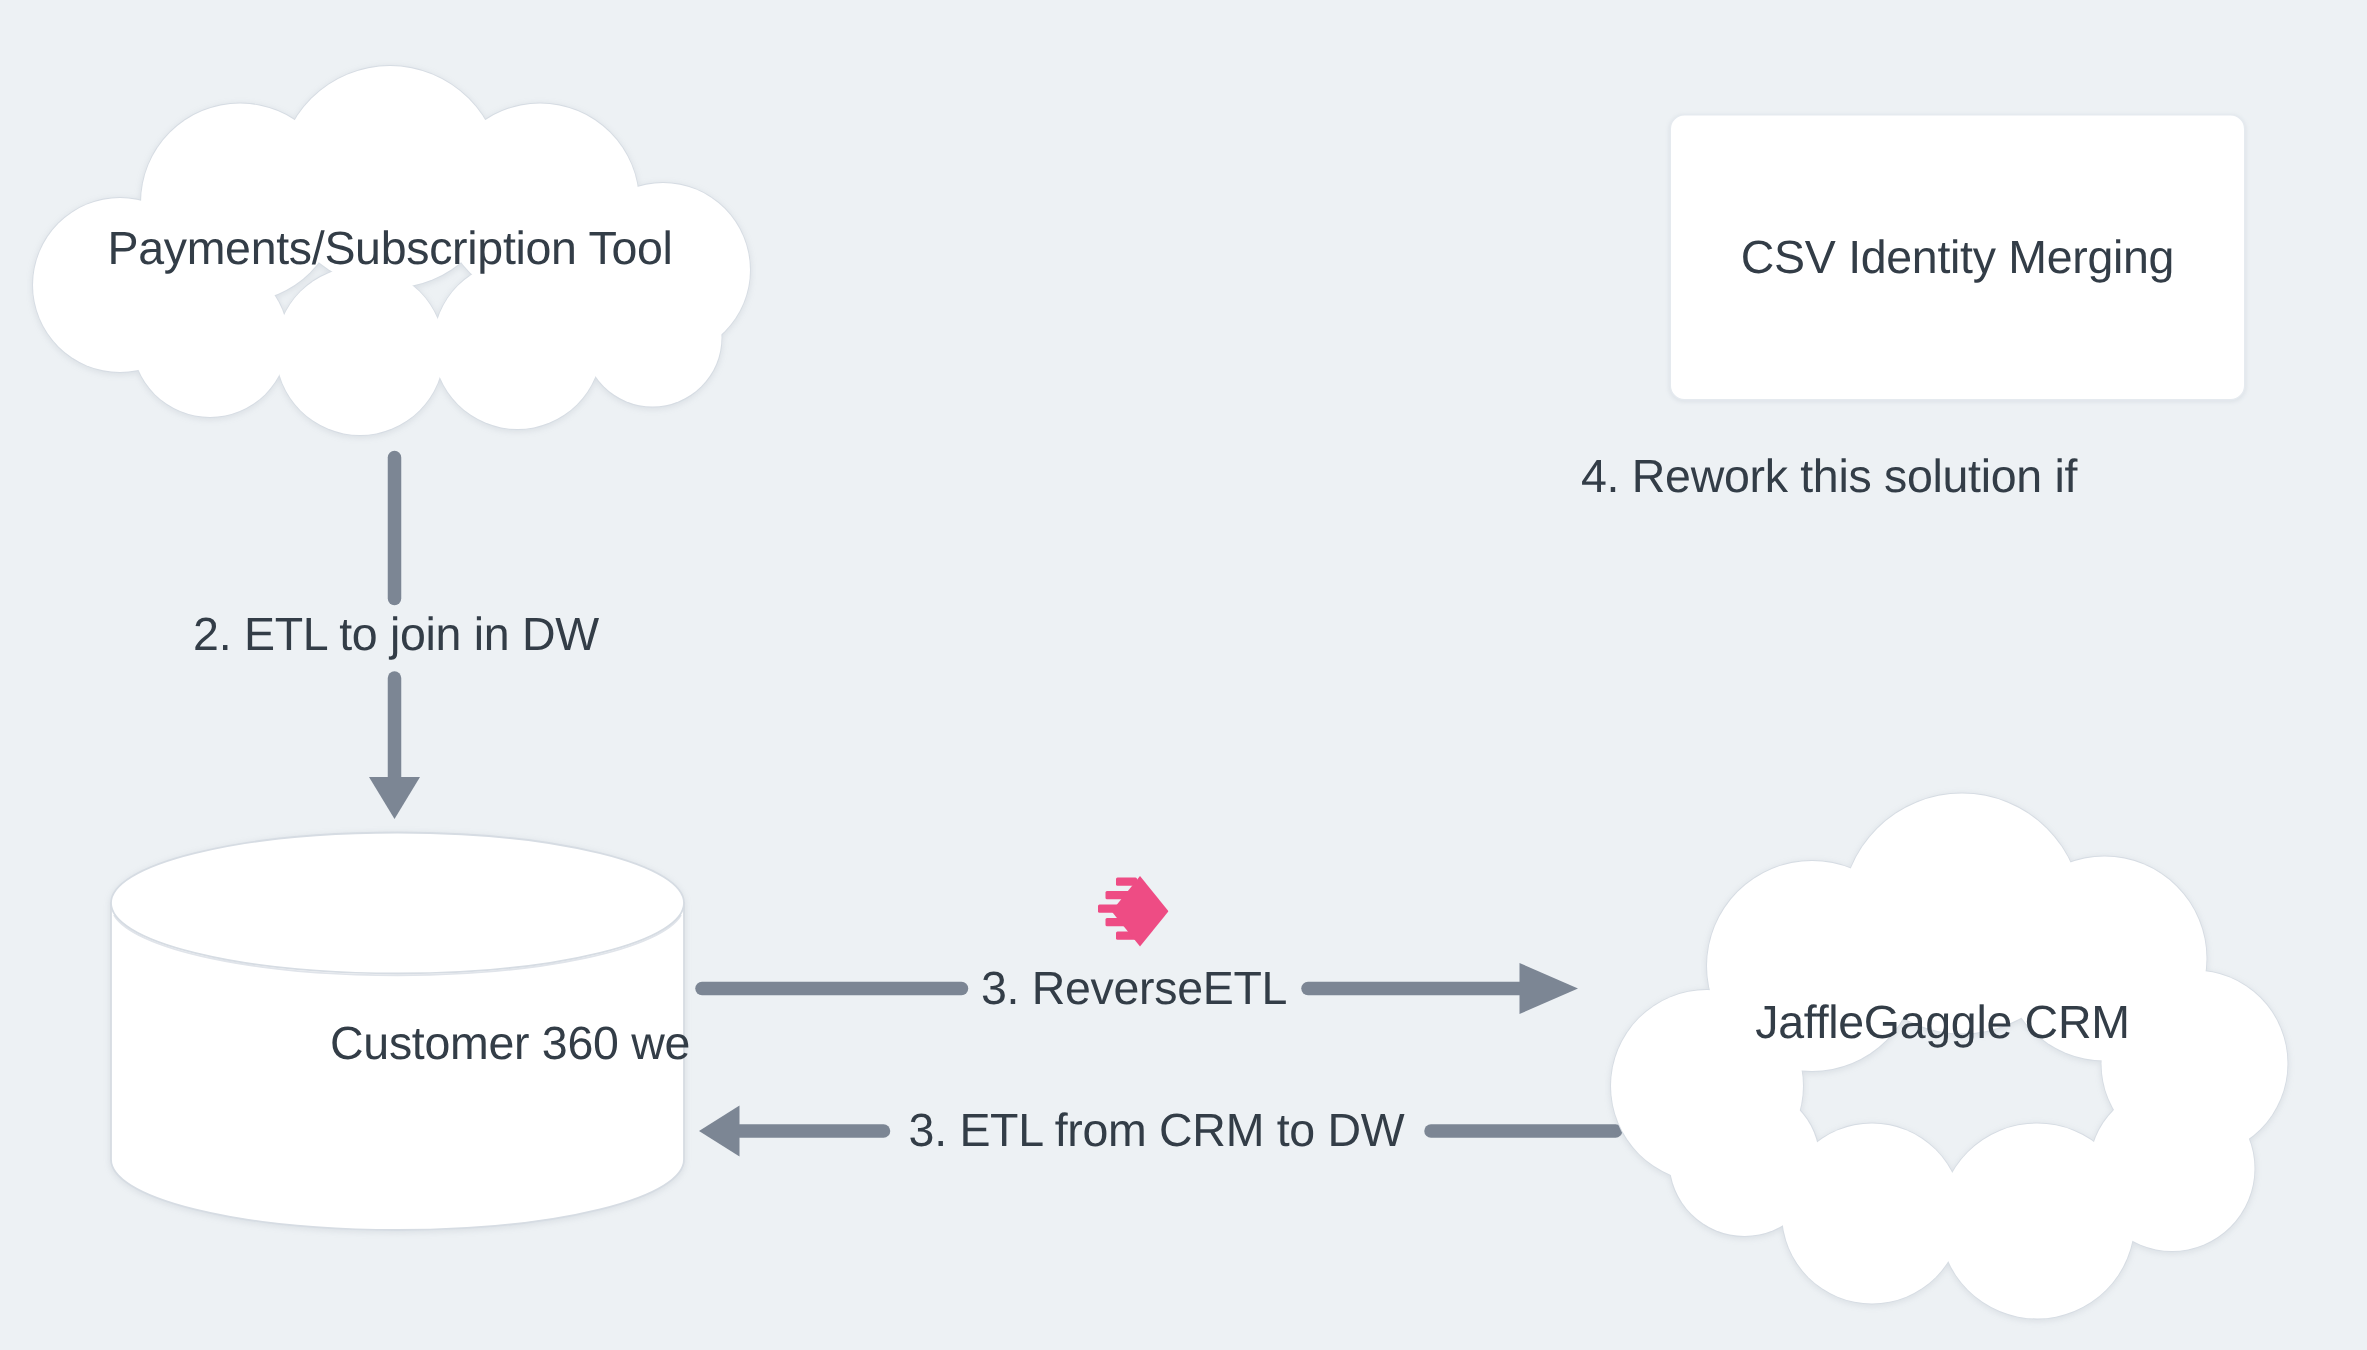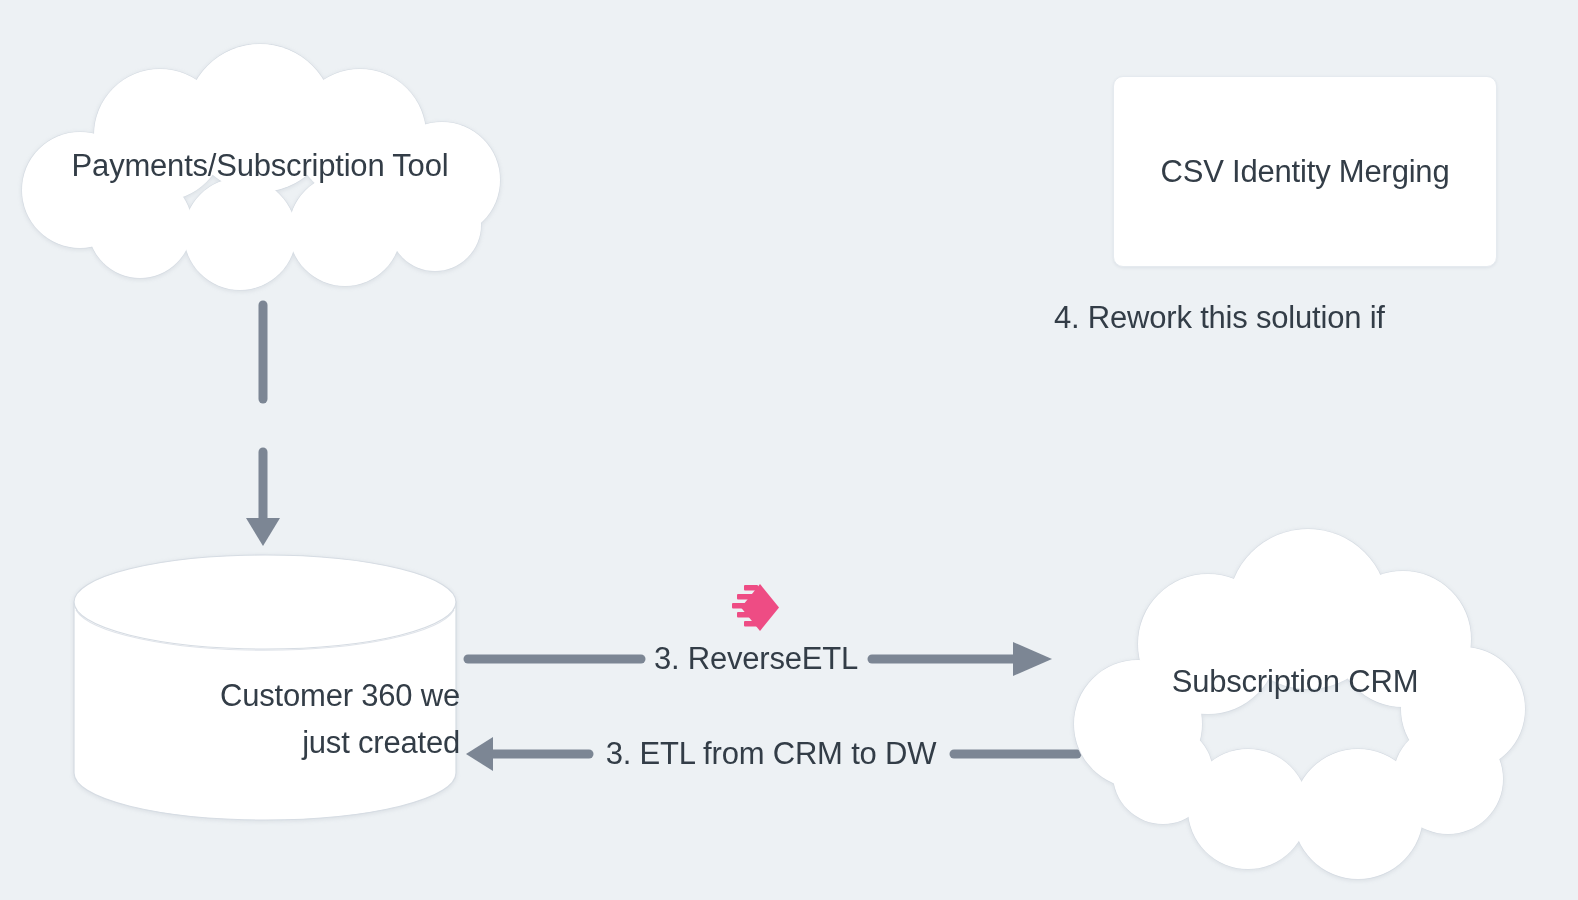--- a/index.html
+++ b/index.html
@@ -114,21 +114,20 @@
   </div>
 
   <div class="node cylinder" style="left:70px;top:548px;width:390px;height:275px;">
     <svg viewBox="0 0 390 275">
       <path d="M4 54 L4 225 A191 47 0 0 0 386 225 L386 54 Z" fill="#ffffff" stroke="#d6dce3"></path>
       <path d="M6 62 A191 47 0 0 0 384 62" fill="none" stroke="#e0e4ea"></path>
       <ellipse cx="195" cy="54" rx="191" ry="47" fill="#ffffff" stroke="#d6dce3"></ellipse>
     </svg>
     <div class="cyl-label">
       <div>Customer 360 we</div>
-      <div>just created</div>
     </div>
   </div>
 
   <div class="node cloud crm-cloud" style="left:1056px;top:522px;width:478px;height:373px;">
     <svg viewBox="0 0 478 373">
       <g class="cloud-stroke">
         <circle cx="82" cy="202" r="64"></circle>
           <circle cx="152" cy="122" r="70"></circle>
         <circle cx="252" cy="87" r="80"></circle>
           <circle cx="347" cy="117" r="68"></circle>
@@ -143,30 +142,31 @@
           <circle cx="152" cy="122" r="70"></circle>
         <circle cx="252" cy="87" r="80"></circle>
           <circle cx="347" cy="117" r="68"></circle>
         <circle cx="407" cy="187" r="62"></circle>
           <circle cx="392" cy="257" r="55"></circle>
         <circle cx="302" cy="292" r="65"></circle>
           <circle cx="192" cy="287" r="60"></circle>
         <circle cx="107" cy="252" r="50"></circle>
       </g>
     </svg>
-    <div class="node-label">Subscription CRM</div>
+    <div class="node-label">JaffleGaggle CRM</div>
   </div>
 
   <div class="logo" style="left:727px;top:583px;width:52px;height:49px;">
     <svg viewBox="0 0 52 49" width="52" height="49">
       <rect x="17" y="2" width="14" height="5.5" rx="1"></rect>
       <rect x="10" y="11" width="21" height="5.5" rx="1"></rect>
       <rect x="5" y="20" width="26" height="5.5" rx="1"></rect>
       <rect x="10" y="29" width="21" height="5.5" rx="1"></rect>
       <rect x="17" y="38" width="14" height="5.5" rx="1"></rect>
       <polygon points="33,1 52,24.5 33,48 14,24.5"></polygon>
     </svg>
   </div>
 
   <div class="edge-label" style="left:756px;top:659px;">3. ReverseETL</div>
+  <div class="edge-label" style="left:264px;top:423px;">2. ETL to join in DW</div>
   <div class="edge-label" style="left:771px;top:754px;">3. ETL from CRM to DW</div>
 
 </div>
 
 </body></html>

